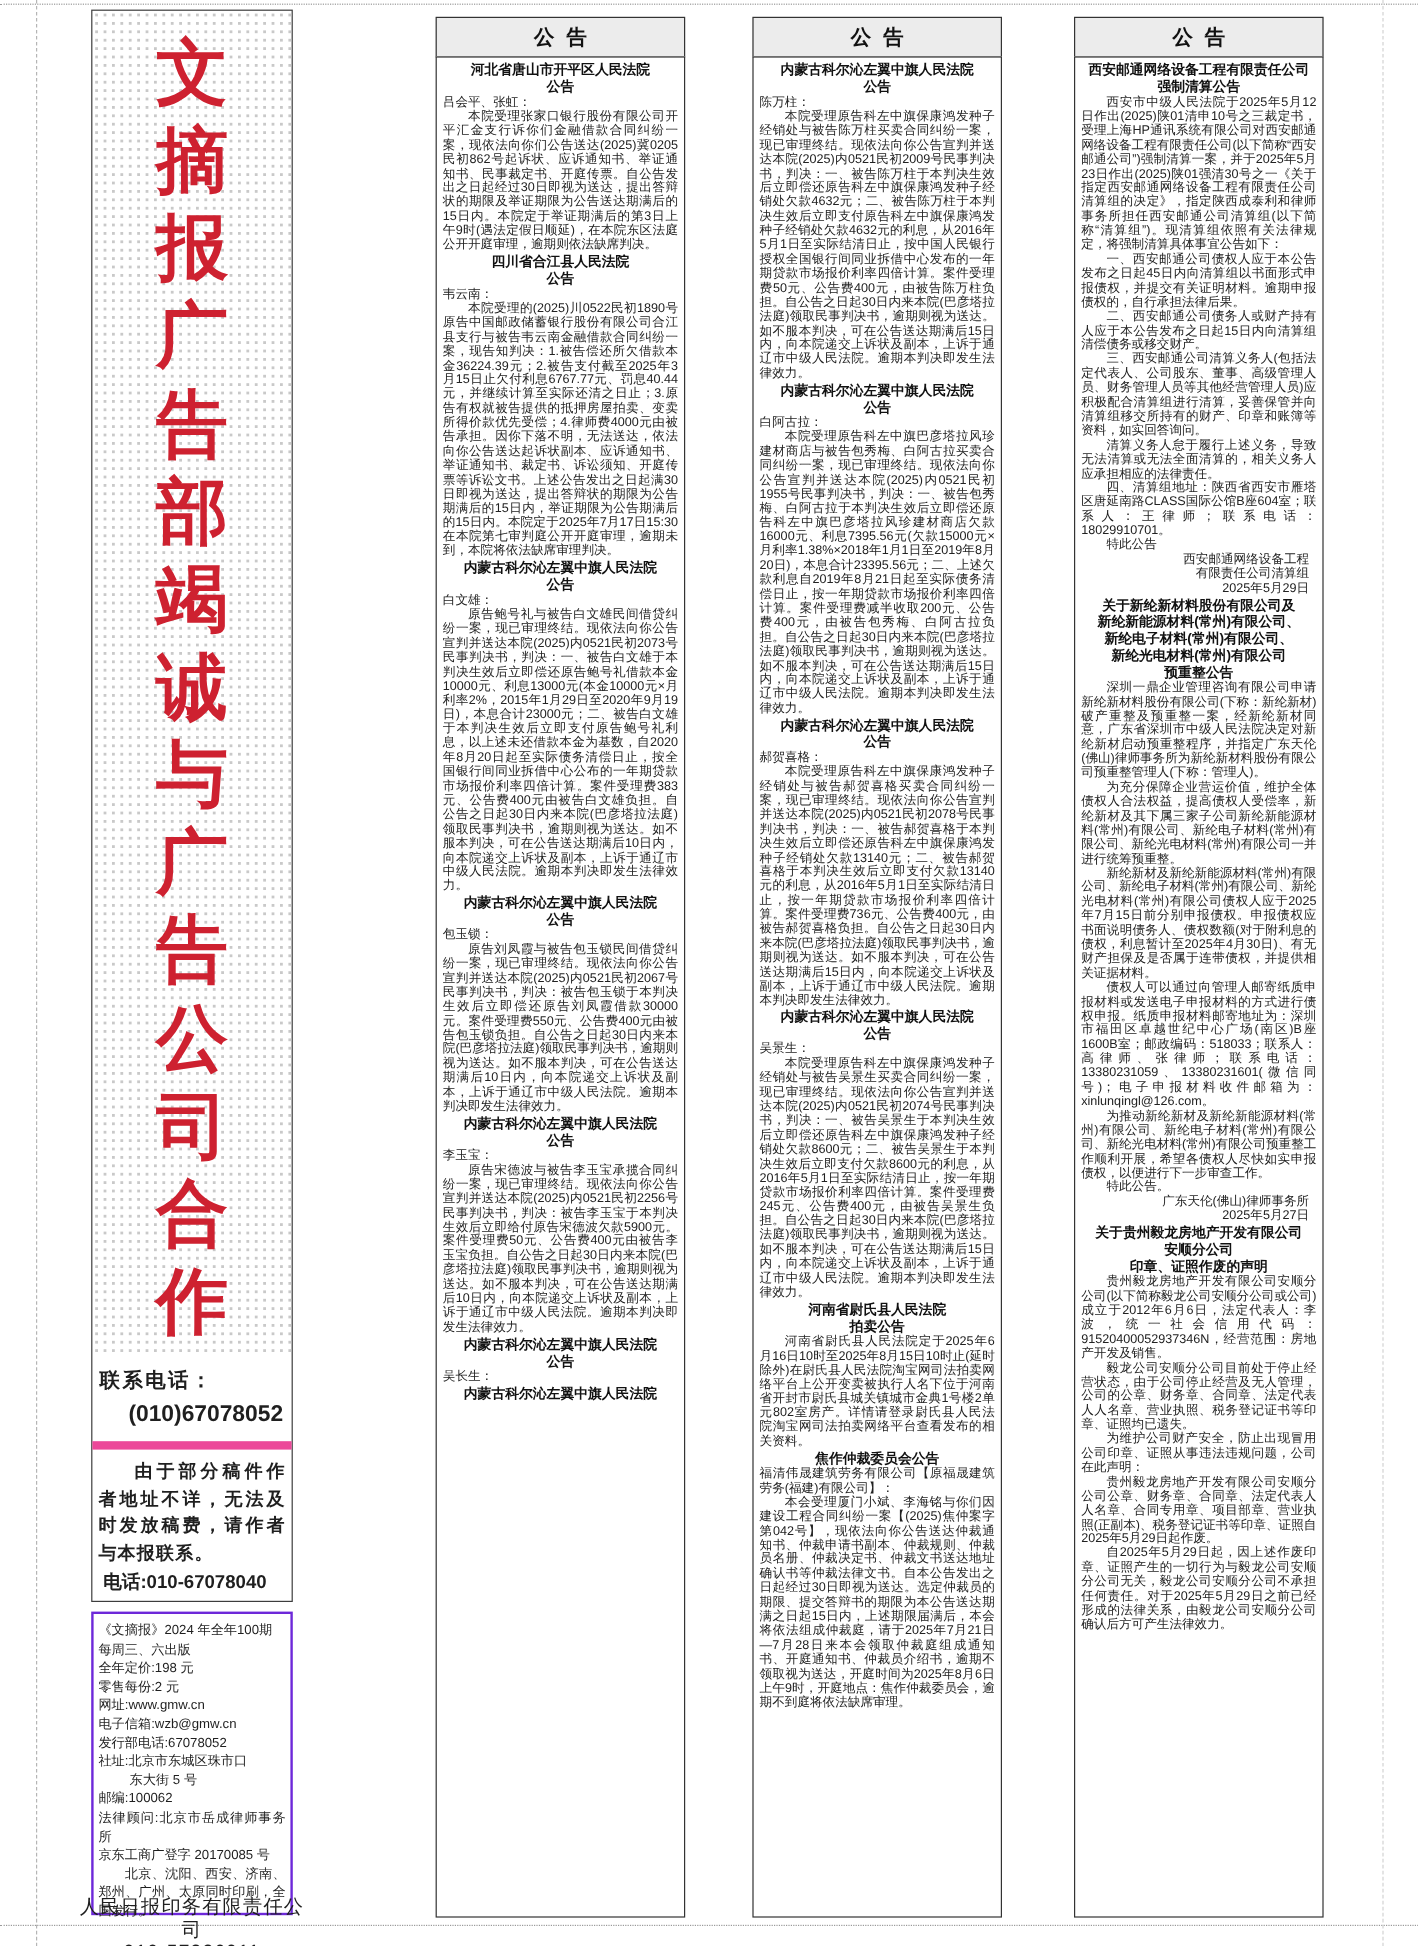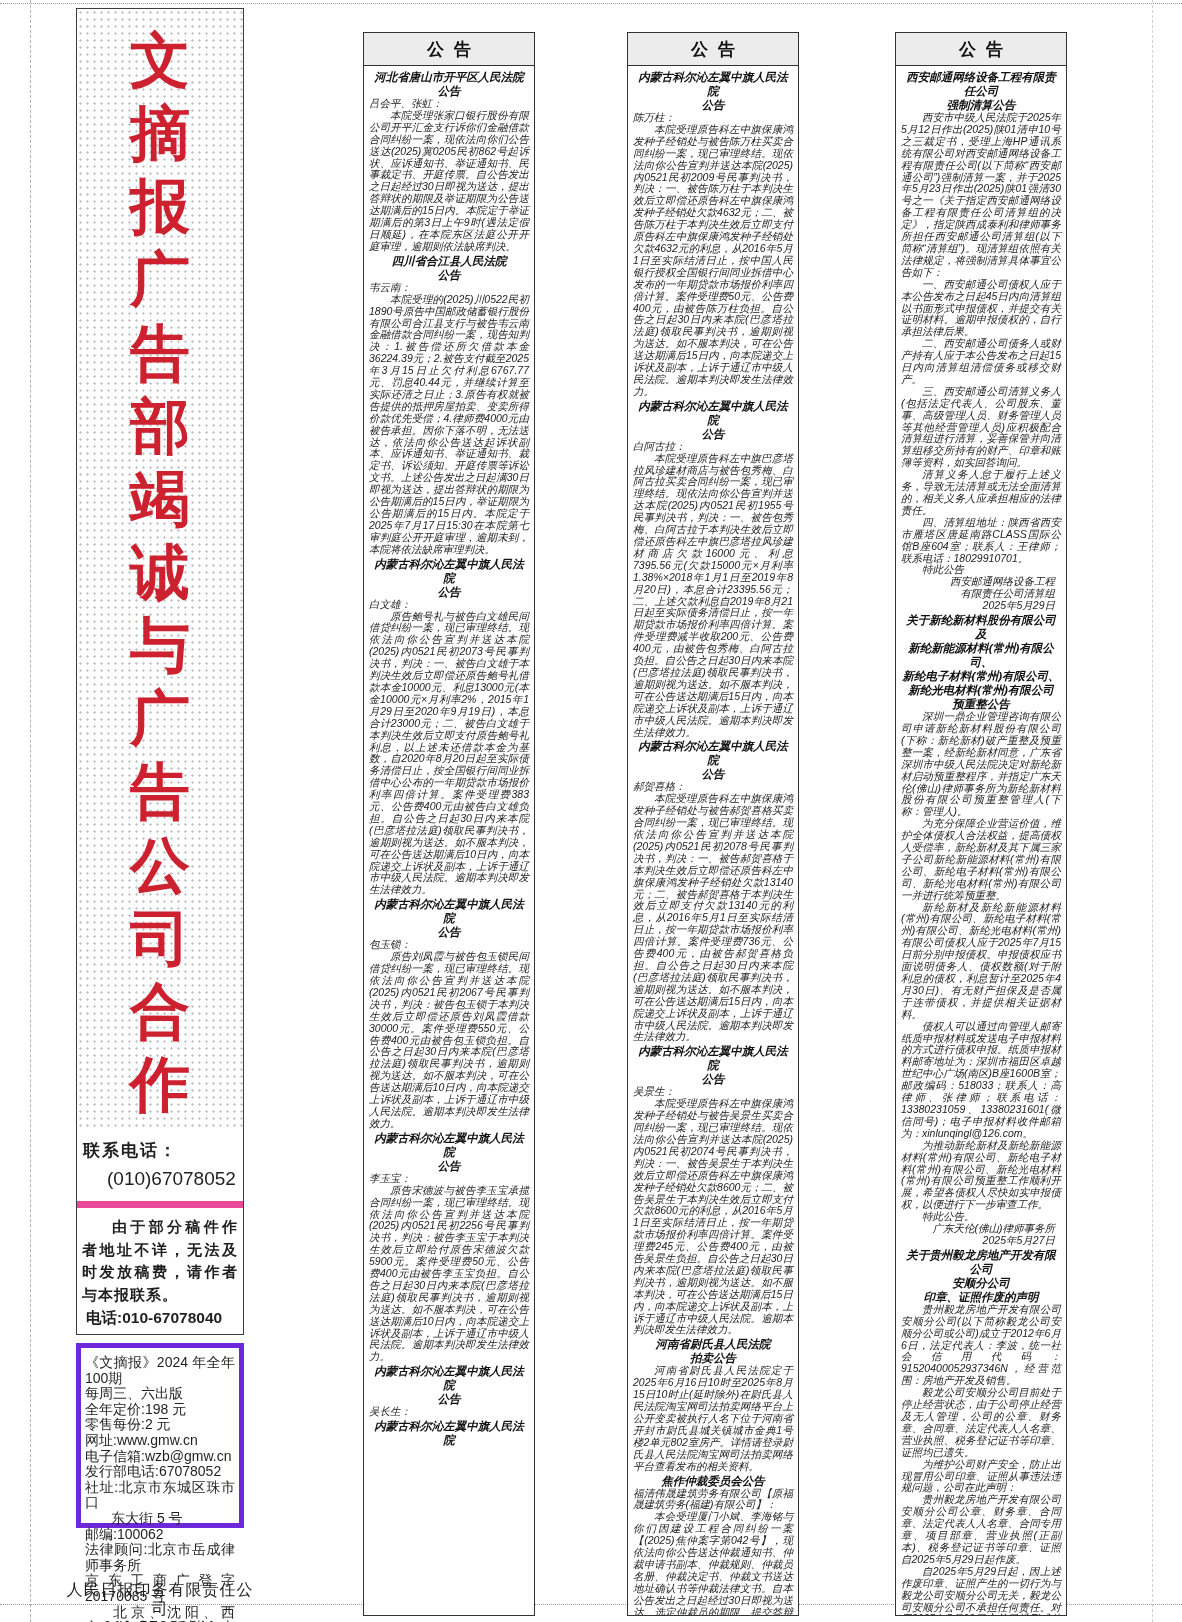--- a/index.html
+++ b/index.html
@@ -17,46 +17,46 @@
   .slogan{position:absolute;left:0;top:0;width:100%;height:1120px;
           background-image:radial-gradient(#c9c9c9 1.1px,rgba(0,0,0,0) 1.2px);
           background-size:7px 7px;
           display:flex;flex-direction:column;justify-content:space-between;
           align-items:center;padding:22px 0 14px;box-sizing:border-box;}
   .slogan-char{font-size:60px;line-height:1;font-weight:900;color:#ce2130;
                font-family:"Liberation Sans","DejaVu Sans",sans-serif;}
   .contact{position:absolute;left:0;top:1120px;width:100%;height:72px;
            box-sizing:border-box;padding:10px 6px 0;}
   .contact-label{font-size:17px;font-weight:700;letter-spacing:2px;}
-  .contact-phone{font-size:19px;font-weight:400;padding-left:24px;margin-top:6px;}
+  .contact-phone{font-size:19px;font-weight:700;padding-left:24px;margin-top:6px;}
   .notice{position:absolute;left:0;top:1192px;width:100%;height:135px;
           border-top:7px solid #ec4899;box-sizing:border-box;padding:8px 5px 0;}
   .notice-text{margin:0;font-size:15px;font-weight:600;line-height:1.5;
                text-align:justify;text-indent:2em;letter-spacing:1px;}
   .notice-phone{font-size:15.5px;font-weight:600;margin-top:2px;padding-left:4px;}
 
-  .masthead{position:absolute;left:76px;top:1343px;width:168px;height:185px;
-            border:5px solid #6d28d9;box-sizing:border-box;padding:7px 4px 0;
-            font-size:14px;}
+  .masthead{position:absolute;left:76px;top:1343px;width:168px;height:253px;
+            border:2px solid #6d28d9;box-sizing:border-box;padding:7px 4px 0;
+            font-size:11px;}
   .mh-line{line-height:15.6px;text-align:justify;}
   .mh-line:nth-child(9){padding-left:26px;}
   .mh-line:nth-child(13){text-indent:2em;}
 
   .printer{position:absolute;left:60px;top:1580px;width:200px;text-align:center;}
   .printer div{font-size:16px;font-weight:400;line-height:19px;letter-spacing:1px;}
 
   
-  .col{position:absolute;top:32px;width:172px;height:1584px;box-sizing:border-box;}
+  .col{position:absolute;top:14px;width:208px;height:1584px;box-sizing:border-box;}
   .col1{left:363px;} .col2{left:627px;} .col3{left:895px;}
   .col-head{border:1px solid #333;background:#ececec;height:34px;line-height:34px;
             text-align:center;font-size:17px;font-weight:700;letter-spacing:10px;
             text-indent:10px;box-sizing:border-box;color:#111;}
   .col-body{border:1px solid #333;margin-top:-1px;height:calc(100% - 33px);
             box-sizing:border-box;padding:4px 5px 4px;overflow:hidden;background:#fff;}
-  .ann{margin-bottom:1px;font-style:italic;}
+  .ann{margin-bottom:1px;}
   .ann-title{font-size:11.5px;font-weight:700;line-height:14px;text-align:center;color:#111;}
   .para{font-size:10.5px;line-height:11.9px;text-align:justify;color:#222;}
   .pa{text-indent:0;}
   .pp{text-indent:2em;}
   .ps{text-align:right;text-indent:0;padding-right:6px;}
 </style>
 </head>
 <body>
 
 <div class="page">

